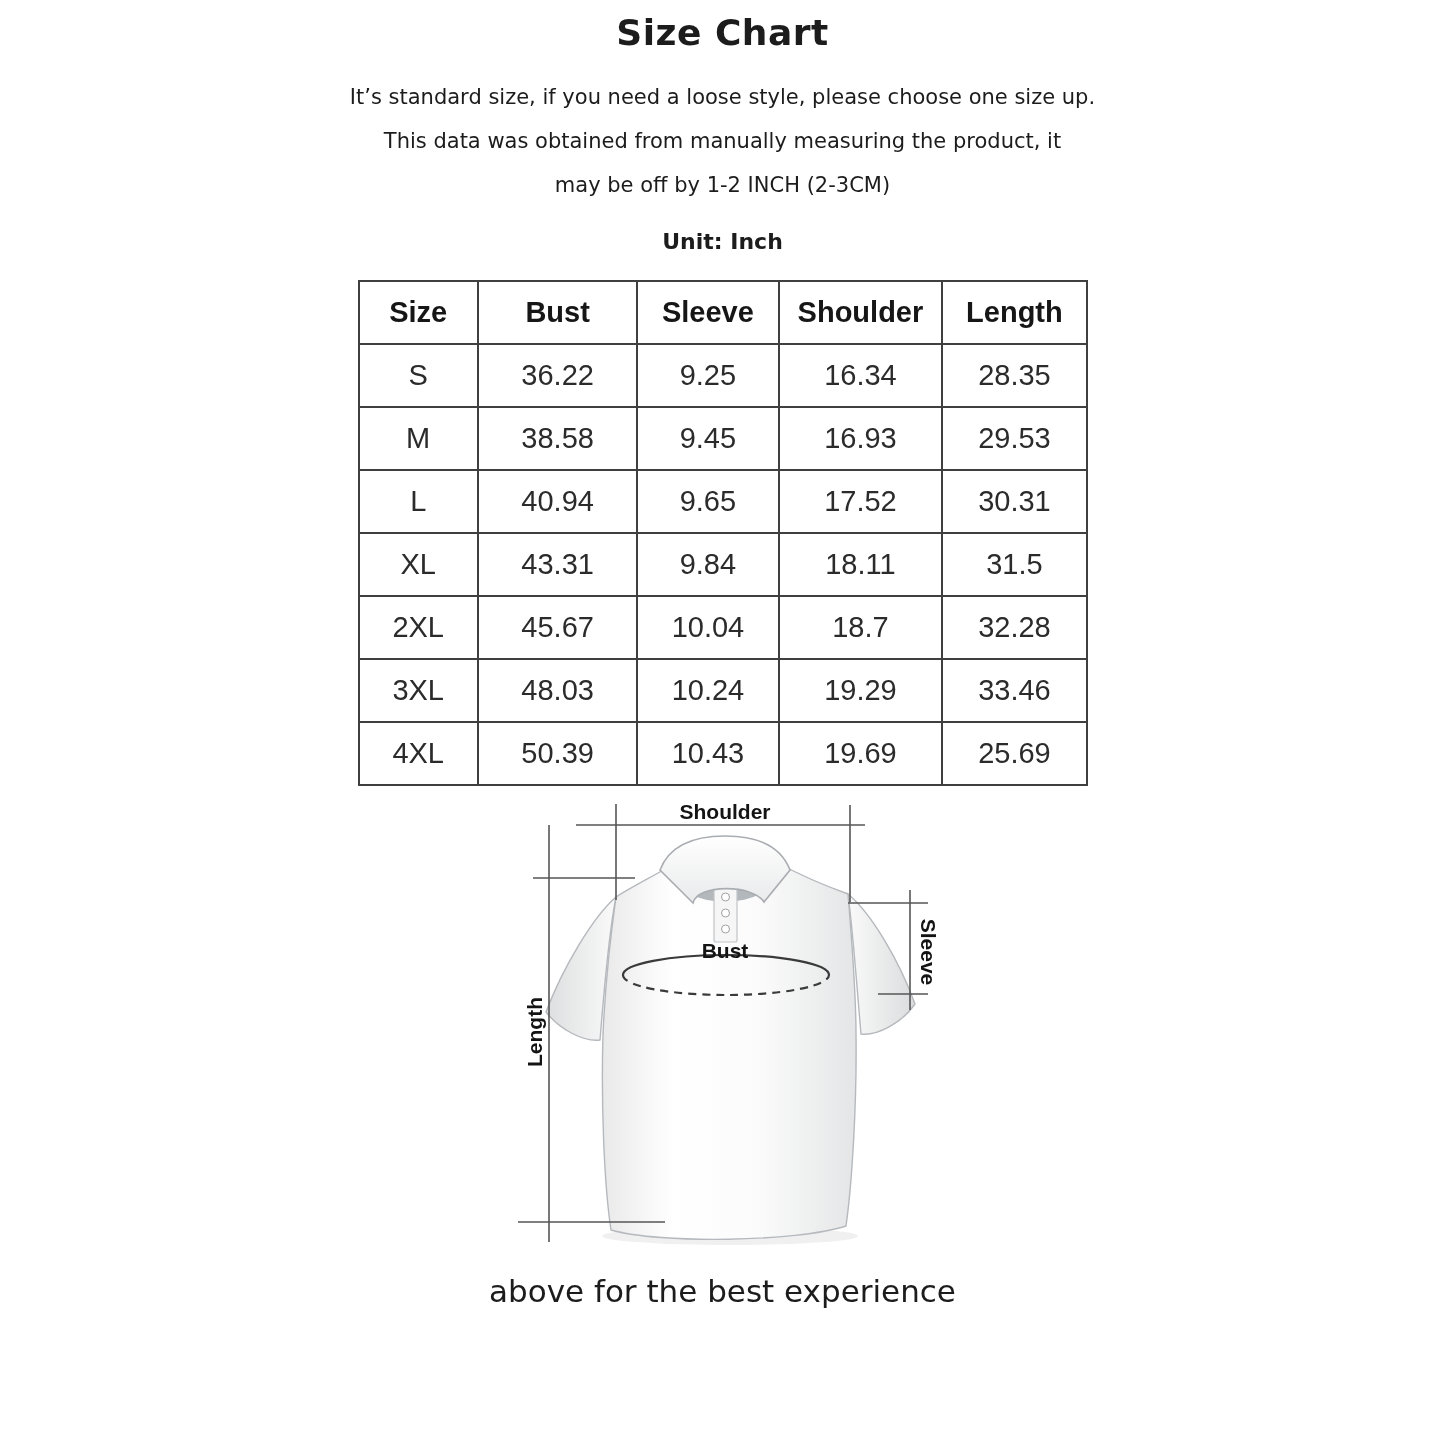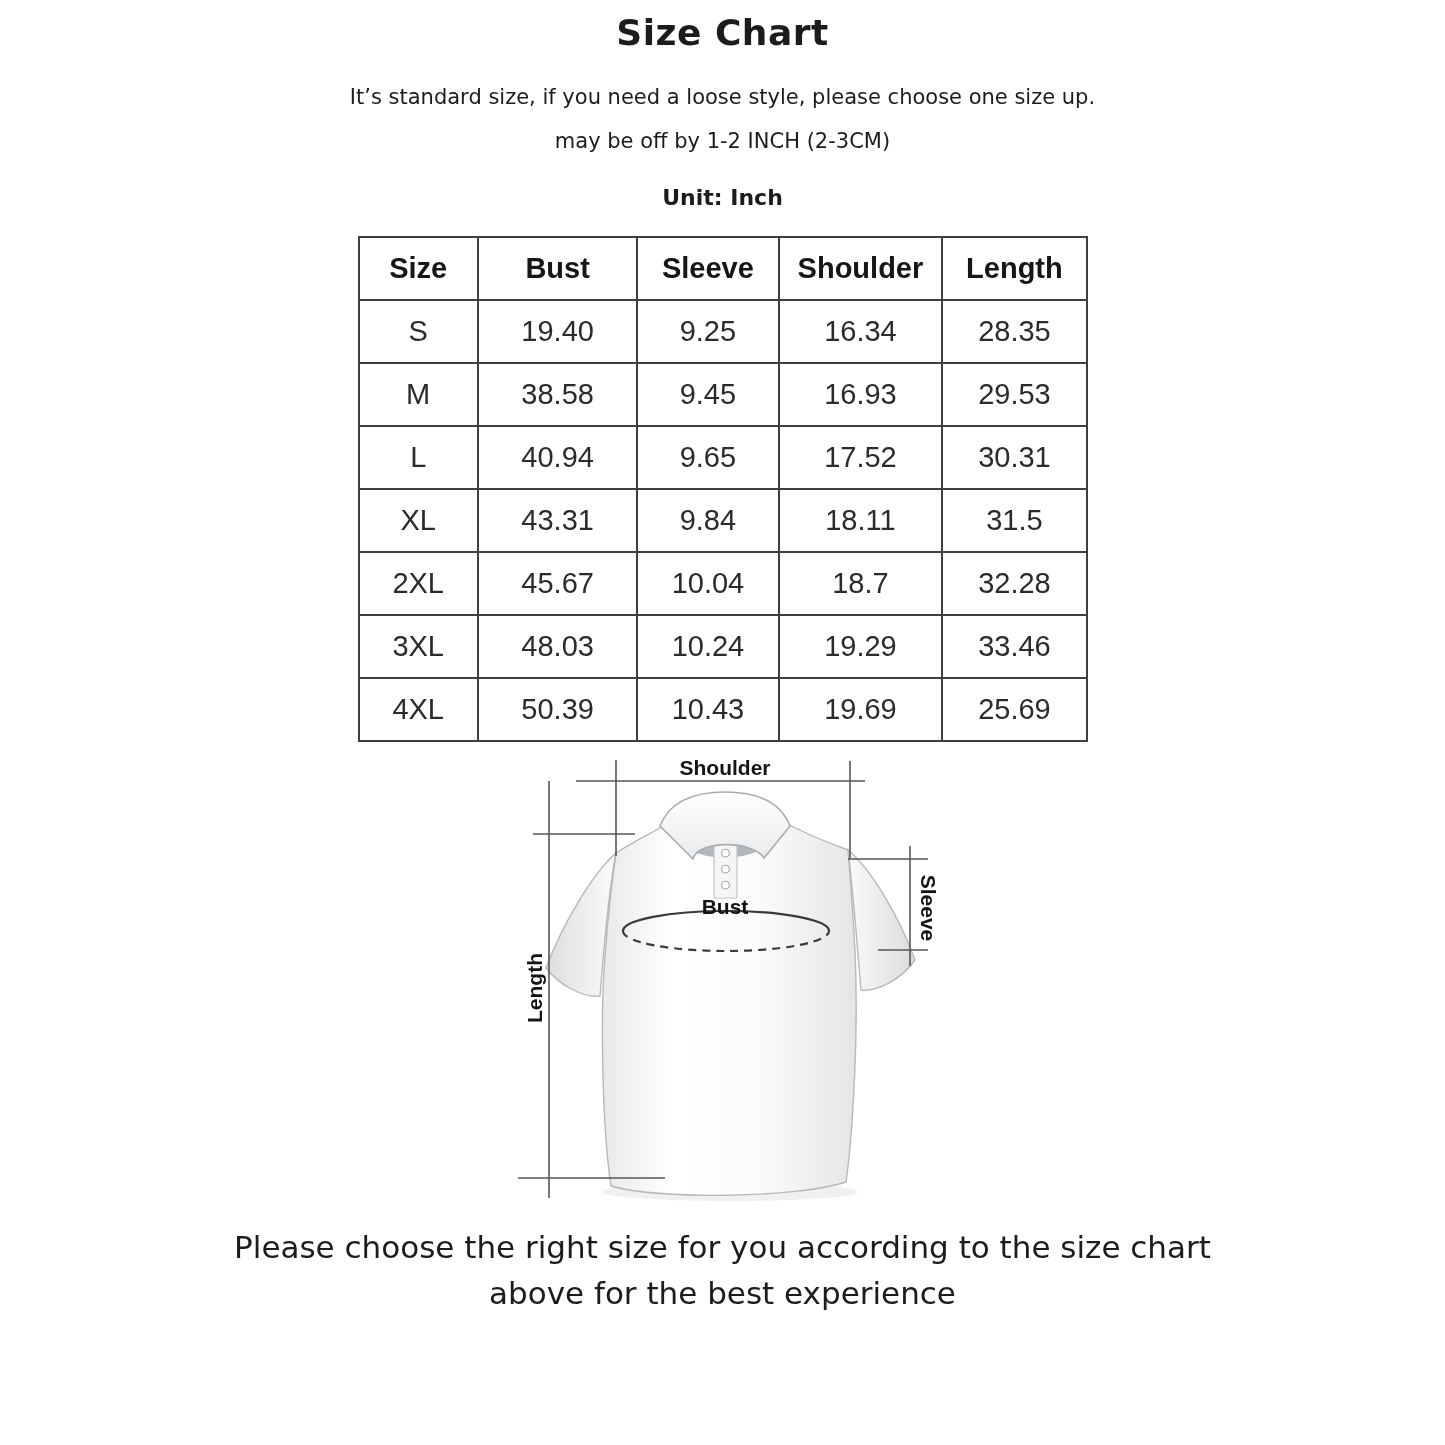--- a/index.html
+++ b/index.html
@@ -41,20 +41,21 @@
 </style>
 </head>
 <body>
 
 <div class="page">
 
   <h1 class="title">Size Chart</h1>
 
   <div class="note">
     <div class="note-line">It’s standard size, if you need a loose style, please choose one size up.</div>
+    <div class="note-line">This data was obtained from manually measuring the product, it</div>
     <div class="note-line">may be off by 1-2 INCH (2-3CM)</div>
   </div>
 
   <div class="unit">Unit: Inch</div>
 
   <table class="size-table">
     <colgroup>
         <col class="c0">
         <col class="c1">
         <col class="c2">
@@ -66,21 +67,21 @@
         <th>Size</th>
         <th>Bust</th>
         <th>Sleeve</th>
         <th>Shoulder</th>
         <th>Length</th>
       </tr>
     </thead>
     <tbody>
       <tr>
         <td>S</td>
-        <td>19.40</td>
+        <td>36.22</td>
         <td>9.25</td>
         <td>16.34</td>
         <td>28.35</td>
       </tr>
       <tr>
         <td>M</td>
         <td>38.58</td>
         <td>9.45</td>
         <td>16.93</td>
         <td>29.53</td>
@@ -187,17 +188,16 @@
       </g>
 
       <text x="217" y="27" text-anchor="middle">Shoulder</text>
       <text x="217" y="166" text-anchor="middle">Bust</text>
       <text transform="translate(34,240) rotate(-90)" text-anchor="middle">Length</text>
       <text transform="translate(413,160) rotate(90)" text-anchor="middle">Sleeve</text>
     </svg>
   </div>
 
   <div class="footer">
-    <div class="footer-line">Please choose the right size for you according to the size chart</div>
     <div class="footer-line">above for the best experience</div>
   </div>
 
 </div>
 
 </body></html>

